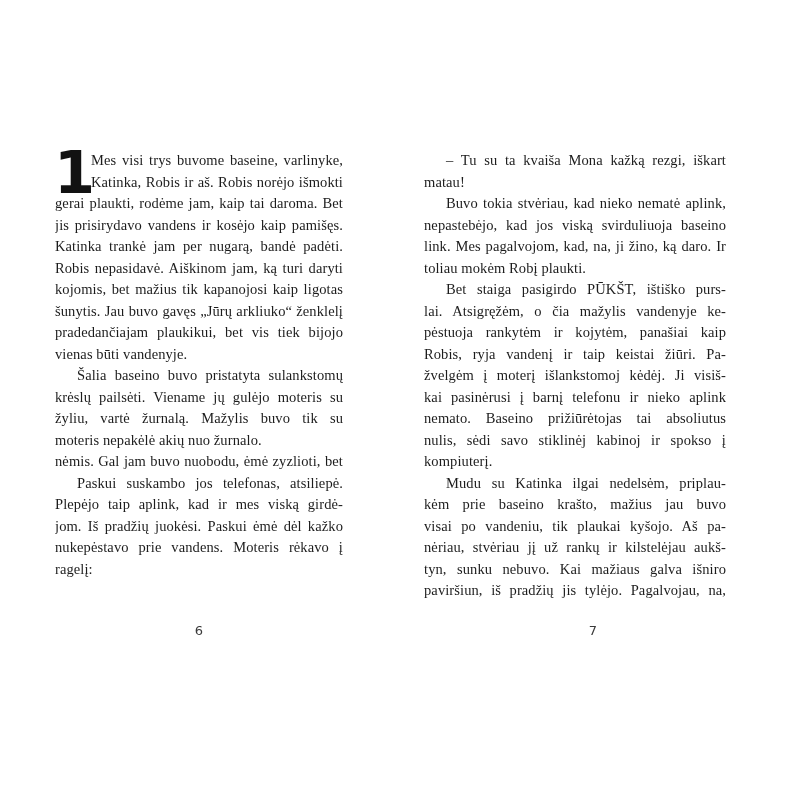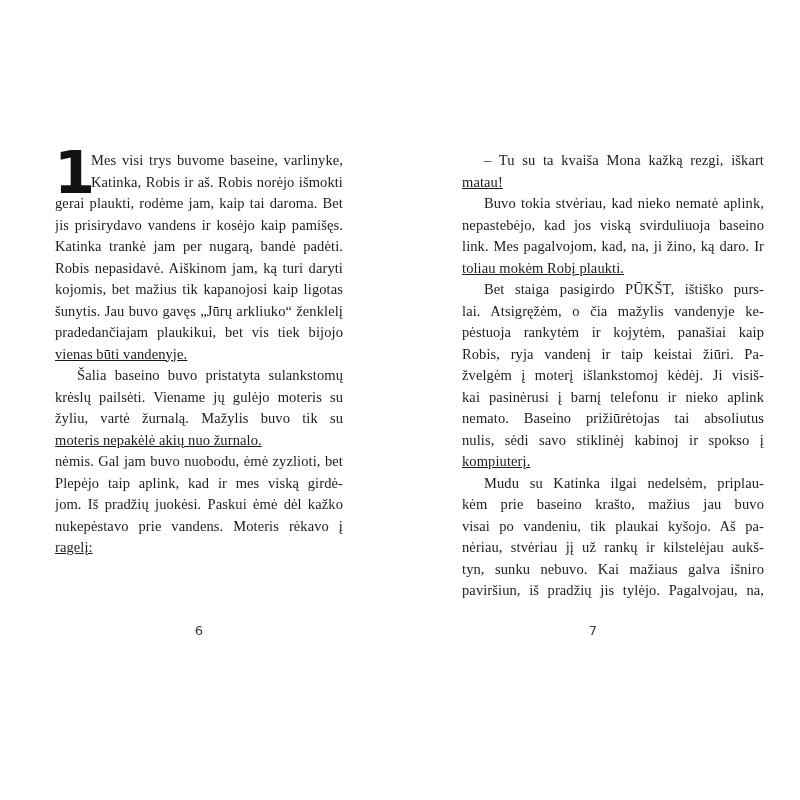--- a/index.html
+++ b/index.html
@@ -17,29 +17,29 @@
   }
   .textcol {
     position: absolute;
     top: 150px;
     font-size: 14.5px;
     line-height: 21.5px;
     color: #1c1c1c;
     letter-spacing: 0.1px;
   }
   #col-left  { left: 55px;  width: 288px; }
-  #col-right { left: 462px; width: 302px; }
+  #col-right { left: 424px; width: 302px; }
   .line {
     text-align: justify;
     text-align-last: justify;
     height: 21.5px;
     overflow: hidden;
     white-space: normal;
   }
-  .line.last   { text-align: center; text-align-last: left; text-decoration: underline; }
+  .line.last   { text-align: center; text-align-last: left; }
   .line.indent { padding-left: 22px; }
   .line.drop   { padding-left: 36px; }
   .dropcap {
     position: absolute;
     left: 54px;
     top: 143px;
     font-family: "DejaVu Sans", sans-serif;
     font-weight: bold;
     font-size: 59px;
     line-height: 1;
@@ -72,20 +72,21 @@
         <div class="line">Robis nepasidavė. Aiškinom jam, ką turi daryti</div>
         <div class="line">kojomis, bet mažius tik kapanojosi kaip ligotas</div>
         <div class="line">šunytis. Jau buvo gavęs „Jūrų arkliuko“ ženklelį</div>
         <div class="line">pradedančiajam plaukikui, bet vis tiek bijojo</div>
         <div class="line last">vienas būti vandenyje.</div>
         <div class="line indent">Šalia baseino buvo pristatyta sulankstomų</div>
         <div class="line">krėslų pailsėti. Viename jų gulėjo moteris su ma-</div>
         <div class="line">žyliu, vartė žurnalą. Mažylis buvo tik su sauskel-</div>
         <div class="line last">moteris nepakėlė akių nuo žurnalo.</div>
         <div class="line">nėmis. Gal jam buvo nuobodu, ėmė zyzlioti, bet</div>
+        <div class="line indent">Paskui suskambo jos telefonas, atsiliepė.</div>
         <div class="line">Plepėjo taip aplink, kad ir mes viską girdė-</div>
         <div class="line">jom. Iš pradžių juokėsi. Paskui ėmė dėl kažko</div>
         <div class="line">nukepėstavo prie vandens. Moteris rėkavo į</div>
         <div class="line last">ragelį:</div>
       </div>
     <div class="pagenum" id="num-left">6</div>
   </section>
 
   <section>
     <div class="textcol" id="col-right">

